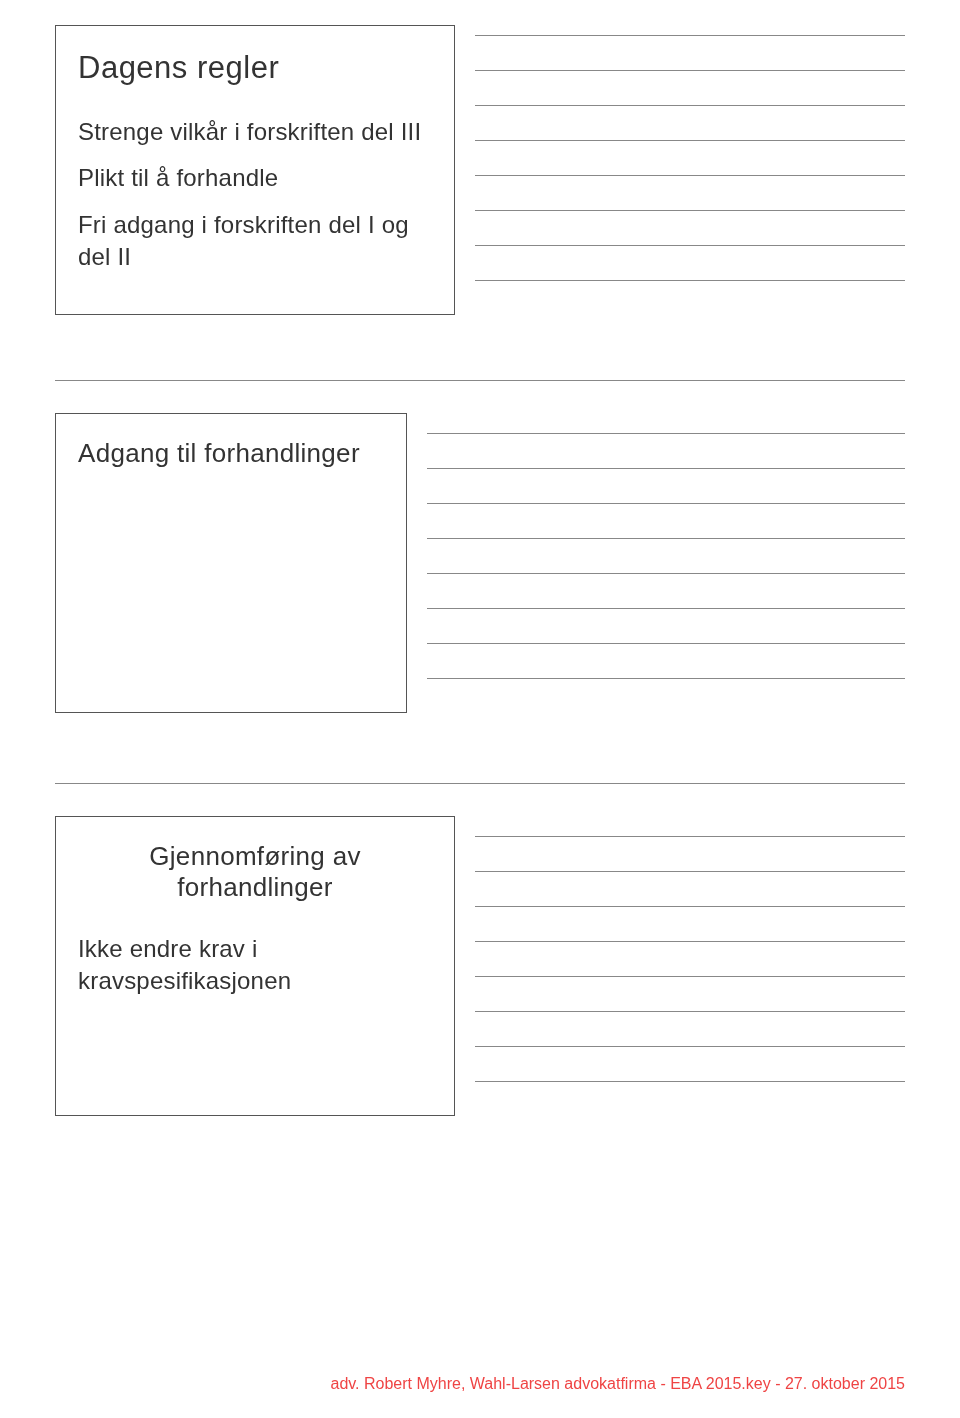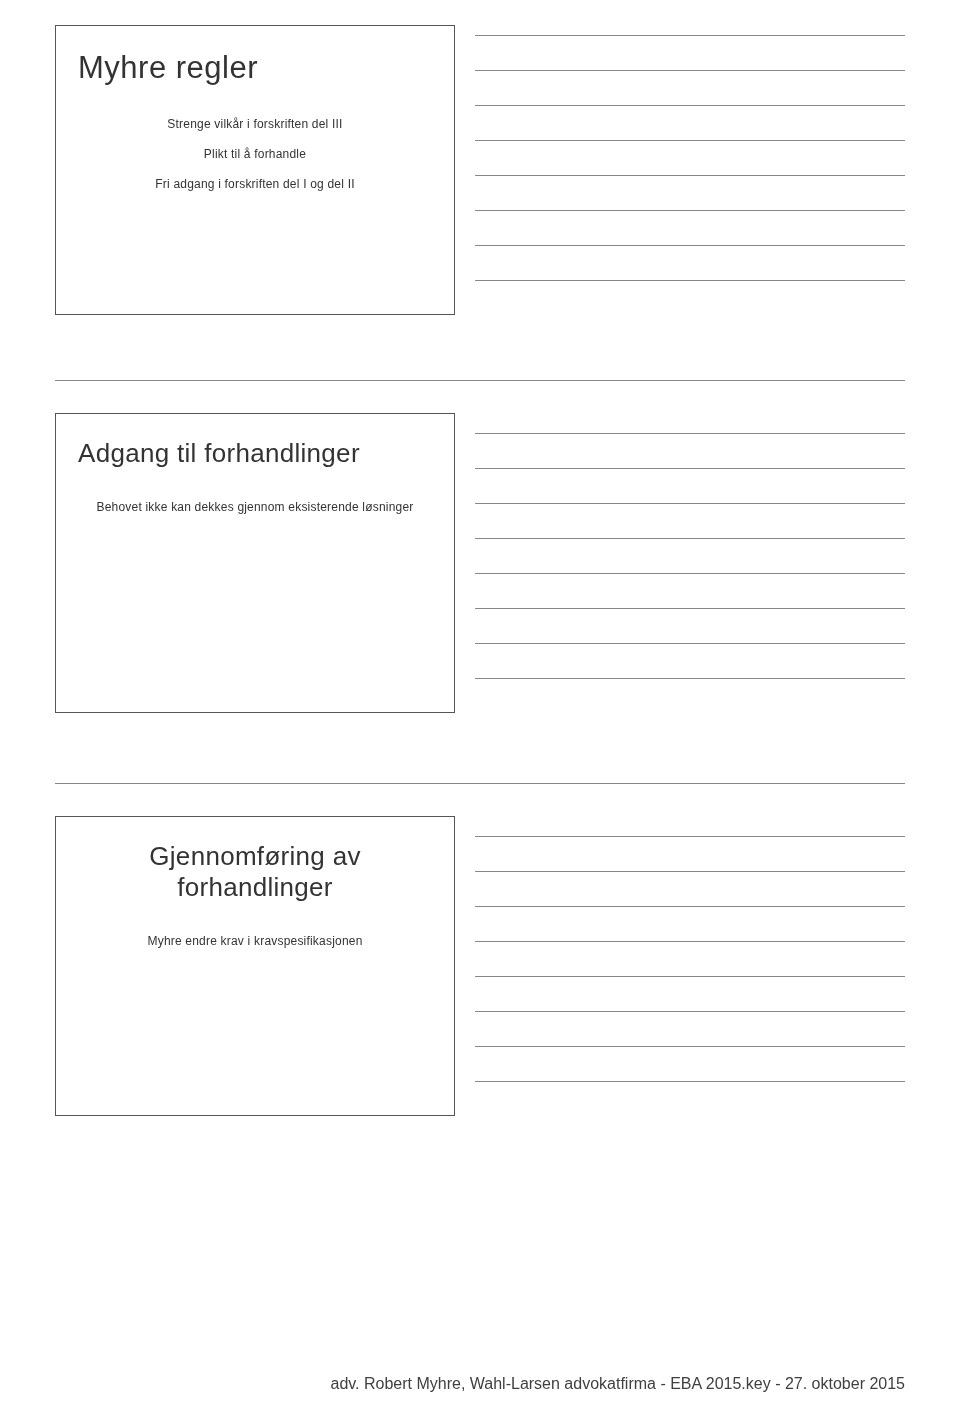--- a/index.html
+++ b/index.html
@@ -31,21 +31,21 @@
     .content-box {
       border: 1px solid #555;
       padding: 24px 22px 28px 22px;
       width: 400px;
       flex-shrink: 0;
     }
     .content-box.box-1 {
       width: 400px;
     }
     .content-box.box-2 {
-      width: 400px;
+      width: 352px;
       padding-bottom: 40px;
     }
     .content-box.box-3 {
       width: 400px;
       padding-bottom: 22px;
     }
     .lines-area {
       flex: 1;
       margin-left: 20px;
       display: flex;
@@ -82,45 +82,44 @@
       font-size: 26px;
       font-weight: 300;
       margin-bottom: 30px;
       letter-spacing: 0.3px;
     }
     .title-medium.centered {
       text-align: center;
       padding: 0 30px;
     }
     .body-text {
-      font-size: 12px;
+      font-size: 24px;
       font-weight: 300;
       line-height: 1.35;
       margin-bottom: 14px;
       letter-spacing: 0.2px;
-      text-align: center;
     }
     .body-text:last-child {
       margin-bottom: 0;
     }
     .footer {
       position: absolute;
       bottom: 25px;
       right: 55px;
       font-size: 16px;
       font-weight: 300;
-      color: #404040;
+      color: #ef4444;
     }
   </style>
 </head>
 <body>
 
 <div class="slide-row row-1">
   <div class="content-box box-1">
-    <div class="title-large">Myhre regler</div>
+    <div class="title-large">Dagens regler</div>
     <div class="body-text">Strenge vilkår i forskriften del III</div>
     <div class="body-text">Plikt til å forhandle</div>
     <div class="body-text">Fri adgang i forskriften del I og del II</div>
   </div>
   <div class="lines-area lines-1">
     <hr class="hr-line">
     <hr class="hr-line">
     <hr class="hr-line">
     <hr class="hr-line">
     <hr class="hr-line">
@@ -128,40 +127,39 @@
     <hr class="hr-line">
     <hr class="hr-line">
   </div>
 </div>
 
 <hr class="divider-full">
 
 <div class="slide-row row-2">
   <div class="content-box box-2">
     <div class="title-medium">Adgang til forhandlinger</div>
-    <div class="body-text">Behovet ikke kan dekkes gjennom eksisterende løsninger</div>
   </div>
   <div class="lines-area lines-2">
     <hr class="hr-line">
     <hr class="hr-line">
     <hr class="hr-line">
     <hr class="hr-line">
     <hr class="hr-line">
     <hr class="hr-line">
     <hr class="hr-line">
     <hr class="hr-line">
   </div>
 </div>
 
 <hr class="divider-full">
 
 <div class="slide-row row-3">
   <div class="content-box box-3">
     <div class="title-medium centered">Gjennomføring av forhandlinger</div>
-    <div class="body-text">Myhre endre krav i kravspesifikasjonen</div>
+    <div class="body-text">Ikke endre krav i kravspesifikasjonen</div>
   </div>
   <div class="lines-area lines-3">
     <hr class="hr-line">
     <hr class="hr-line">
     <hr class="hr-line">
     <hr class="hr-line">
     <hr class="hr-line">
     <hr class="hr-line">
     <hr class="hr-line">
     <hr class="hr-line">

